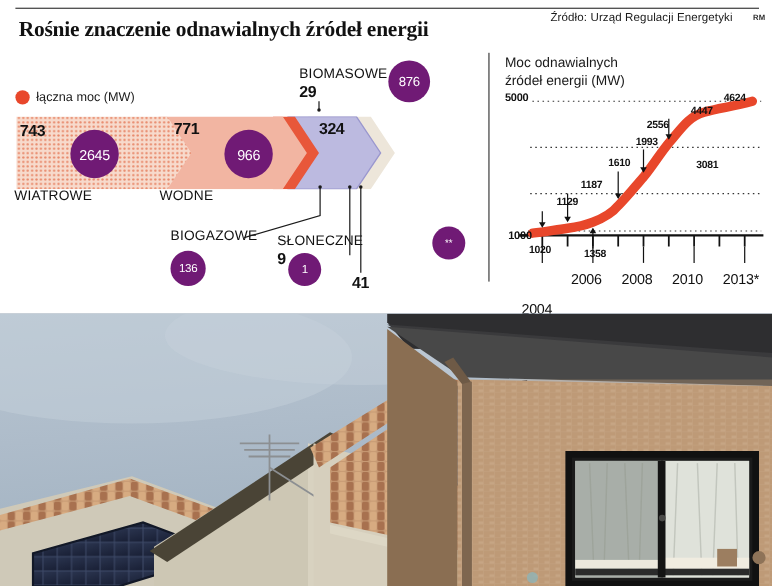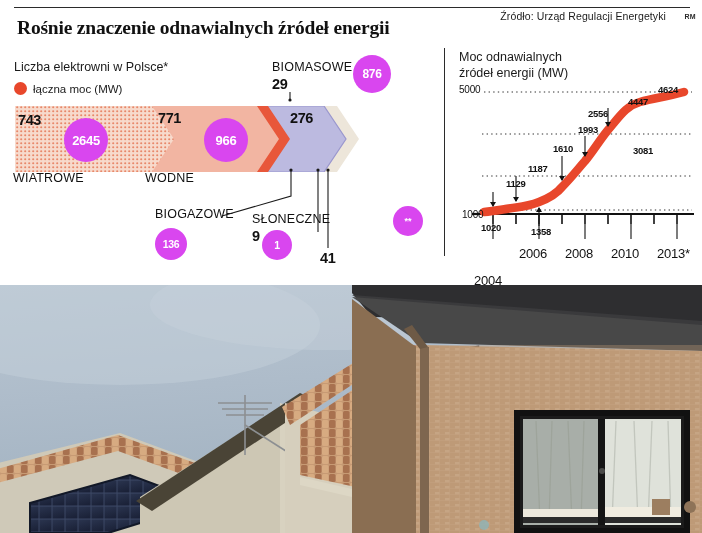--- a/index.html
+++ b/index.html
@@ -58,23 +58,23 @@
   .n207{left:290px;top:110px;}
 
   .seg-label{
     position:absolute;font-size:12.5px;letter-spacing:.2px;color:#111;white-space:nowrap;
   }
   .lbl-wiatrowe{left:13px;top:171px;}
   .lbl-wodne{left:145px;top:171px;}
 
   
   .mwcircle{
-    position:absolute;border-radius:50%;background:#d946ef;color:#fff;
+    position:absolute;border-radius:50%;background:#701a75;color:#fff;
     display:flex;align-items:center;justify-content:center;
-    font-weight:bold;font-family:"Liberation Sans", sans-serif;
+    font-weight:normal;font-family:"Liberation Sans", sans-serif;
     letter-spacing:-.3px;
   }
   .c2645{left:64px;top:118px;width:44px;height:44px;font-size:13px;}
   .c966 {left:204px;top:118px;width:44px;height:44px;font-size:13px;}
   .c876 {left:353px;top:55px;width:38px;height:38px;font-size:12px;}
   .c136 {left:155px;top:228px;width:32px;height:32px;font-size:10.5px;}
   .c1   {left:262px;top:230px;width:30px;height:30px;font-size:10.5px;}
   .cdd  {left:393px;top:206px;width:30px;height:30px;font-size:9px;letter-spacing:0;}
 
   
@@ -104,21 +104,21 @@
 
   
   .chart-title{
     position:absolute;left:459px;top:50px;font-size:12.5px;line-height:1.25;color:#1a1a1a;
     white-space:pre-line;
   }
   .chart-area{position:absolute;left:444px;top:84px;width:258px;height:196px;}
   .chart-area svg{display:block;}
 
   .axis-ylabel{
-    position:absolute;font-size:10px;font-weight:normal;color:#111;letter-spacing:-.2px;
+    position:absolute;font-size:10px;font-weight:bold;color:#111;letter-spacing:-.2px;
   }
   .y5000{left:459px;top:84px;}
   .y1000{left:462px;top:209px;}
 
   .pt-label{
     position:absolute;font-size:9.5px;font-weight:bold;color:#111;letter-spacing:-.3px;
   }
   .x-label{
     position:absolute;font-size:13px;color:#111;letter-spacing:-.2px;
   }
@@ -132,21 +132,20 @@
 
 <div class="root">
 
   <div class="top-rule"></div>
 
   <div class="source">Źródło: Urząd Regulacji Energetyki</div>
   <div class="source-credit">RM</div>
 
   <div class="title">Rośnie znaczenie odnawialnych źródeł energii</div>
 
-  <div class="sub-left">Liczba elektrowni w Polsce*</div>
 
   <div class="legend">
     <span class="legend-dot"></span>
     <span class="legend-text">łączna moc (MW)</span>
   </div>
 
   <div class="funnel">
     <svg width="360" height="66" viewBox="0 0 360 66">
       <defs>
         <pattern id="dots" width="4" height="4" patternUnits="userSpaceOnUse">
@@ -172,21 +171,21 @@
       </g>
 
       <g>
         <path d="M3,0 L140,0 L162,33 L140,66 L3,66 Z" fill="url(#dots)"></path>
       </g>
     </svg>
   </div>
 
   <div class="seg-num n743">743</div>
   <div class="seg-num n771">771</div>
-  <div class="seg-num n207">276</div>
+  <div class="seg-num n207">324</div>
 
   <div class="seg-label lbl-wiatrowe">WIATROWE</div>
   <div class="seg-label lbl-wodne">WODNE</div>
 
   <div class="mwcircle c2645">2645</div>
   <div class="mwcircle c966">966</div>
   <div class="mwcircle c876">876</div>
   <div class="mwcircle c136">136</div>
   <div class="mwcircle c1">1</div>
   <div class="mwcircle cdd">**</div>

